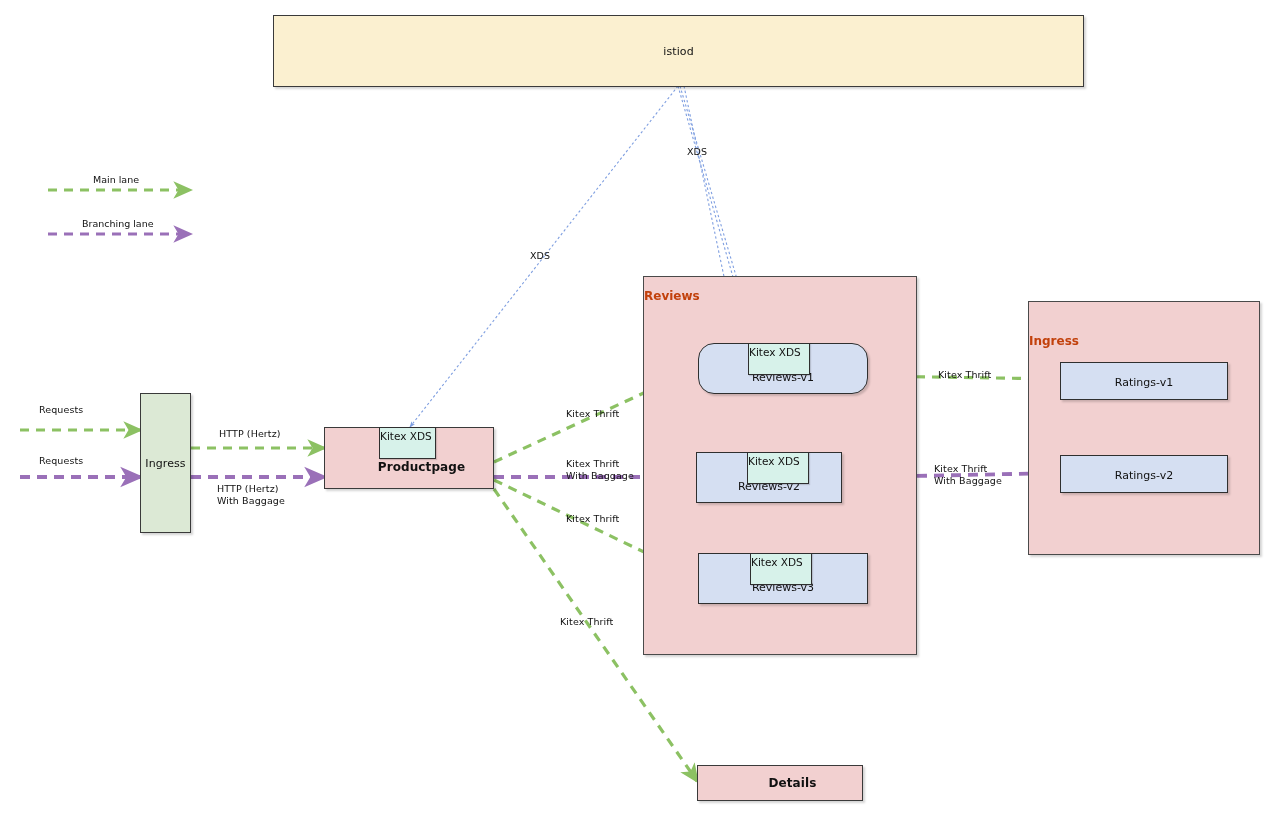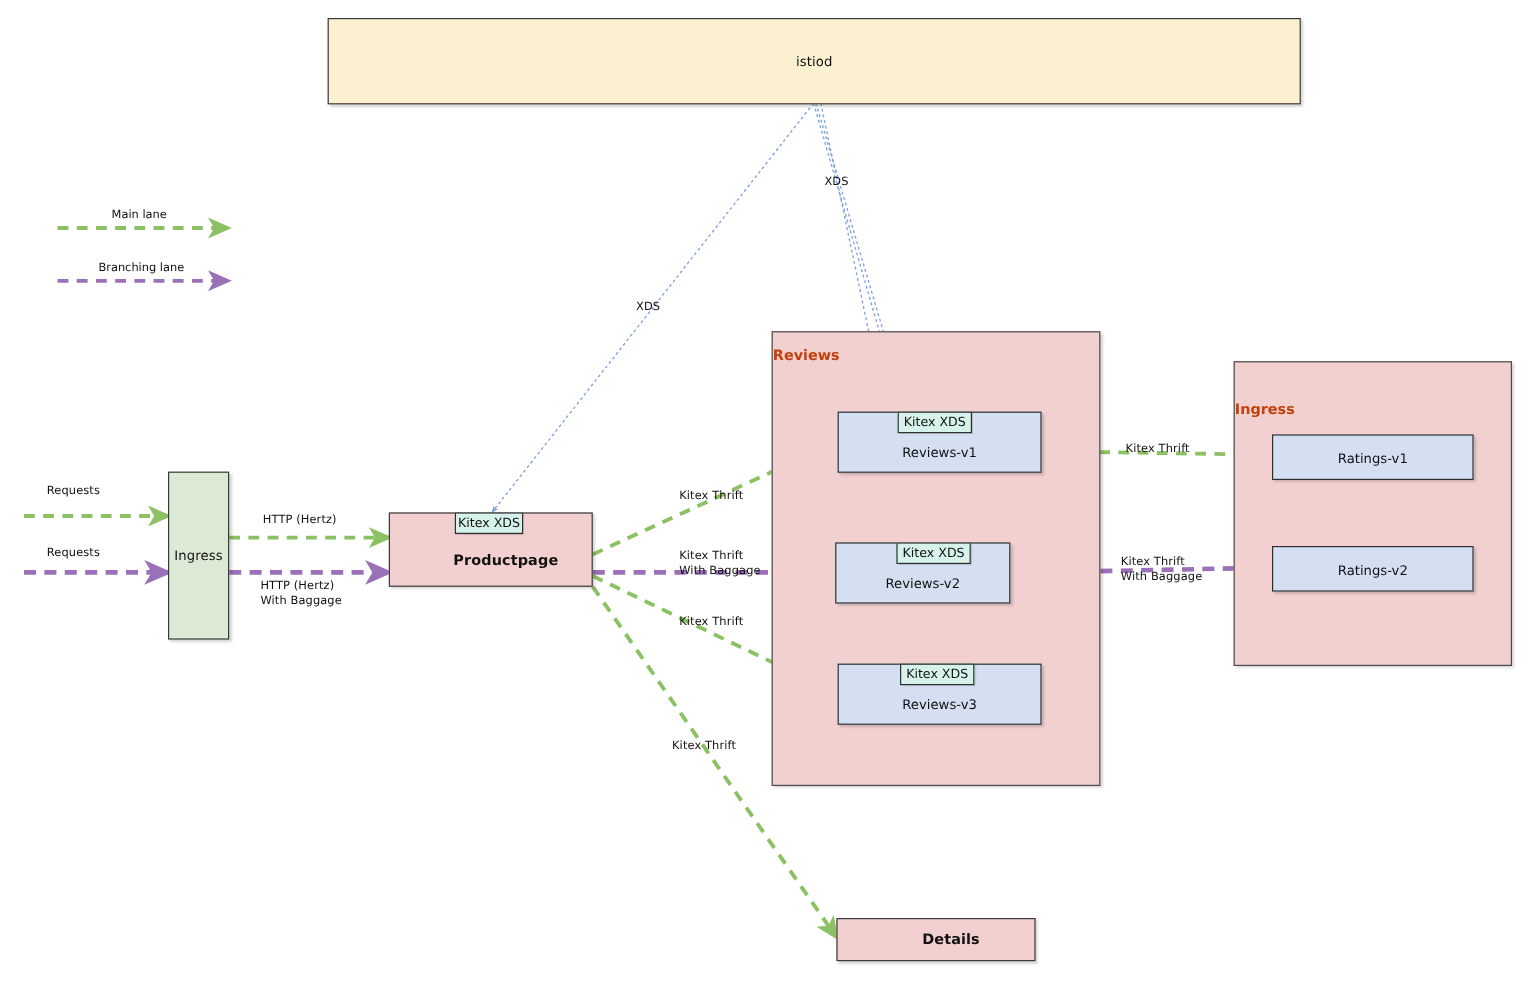--- a/index.html
+++ b/index.html
@@ -84,23 +84,23 @@
     color: #111111;
   }
   
   .chip {
     position: absolute;
     box-sizing: border-box;
     border: 1.2px solid #2f2f2f;
     background: #d7f2ea;
     font-size: 10.5px;
     color: #111111;
-    text-align: center;
+    text-align: left;
     line-height: 17px;
-    height: 18px;
+    height: 32px;
     box-shadow: 1px 1px 1px rgba(0,0,0,0.14);
   }
 
   
   .edge-label {
     position: absolute;
     font-size: 9.5px;
     color: #111111;
     white-space: pre;
     line-height: 11.5px;
@@ -173,21 +173,21 @@
 
   <div class="node c-pink" style="left:324px; top:427px; width:170px; height:62px;">
     <span class="node-label bold" style="margin-top:18px;">Productpage</span>
   </div>
   <div class="chip c-cyan" style="left:379px; top:427px; width:57px;">Kitex XDS</div>
 
   <div class="group" style="left:643px; top:276px; width:274px; height:379px;">
     <div class="group-title" style="top:12px;">Reviews</div>
   </div>
 
-  <div class="svc" style="left:698px; top:343px; width:170px; height:51px;">
+  <div class="svc" style="left:698px; top:343px; width:170px; height:51px;border-radius:16px;">
     <div class="svc-name" style="top:27px;">Reviews-v1</div>
   </div>
   <div class="chip" style="left:748px; top:343px; width:62px;">Kitex XDS</div>
 
   <div class="svc" style="left:696px; top:452px; width:146px; height:51px;">
     <div class="svc-name" style="top:27px;">Reviews-v2</div>
   </div>
   <div class="chip" style="left:747px; top:452px; width:62px;">Kitex XDS</div>
 
   <div class="svc" style="left:698px; top:553px; width:170px; height:51px;">

